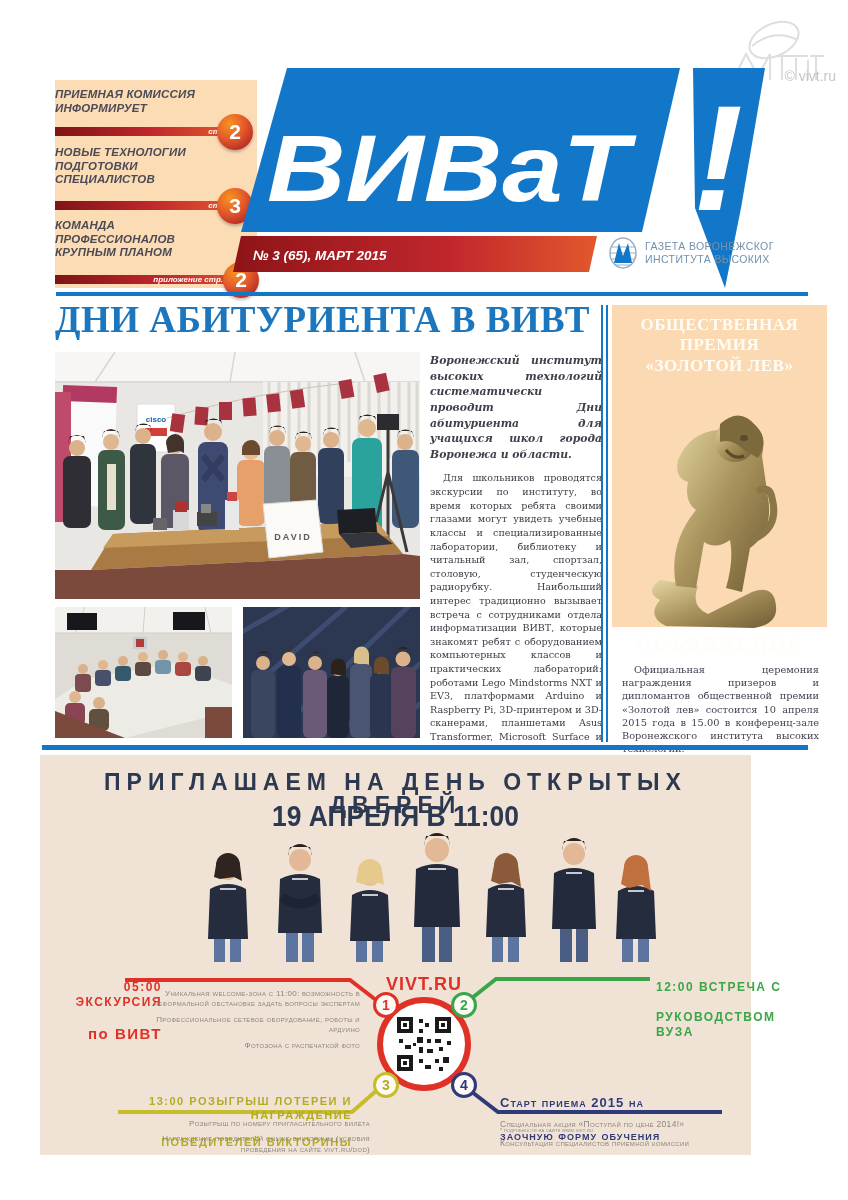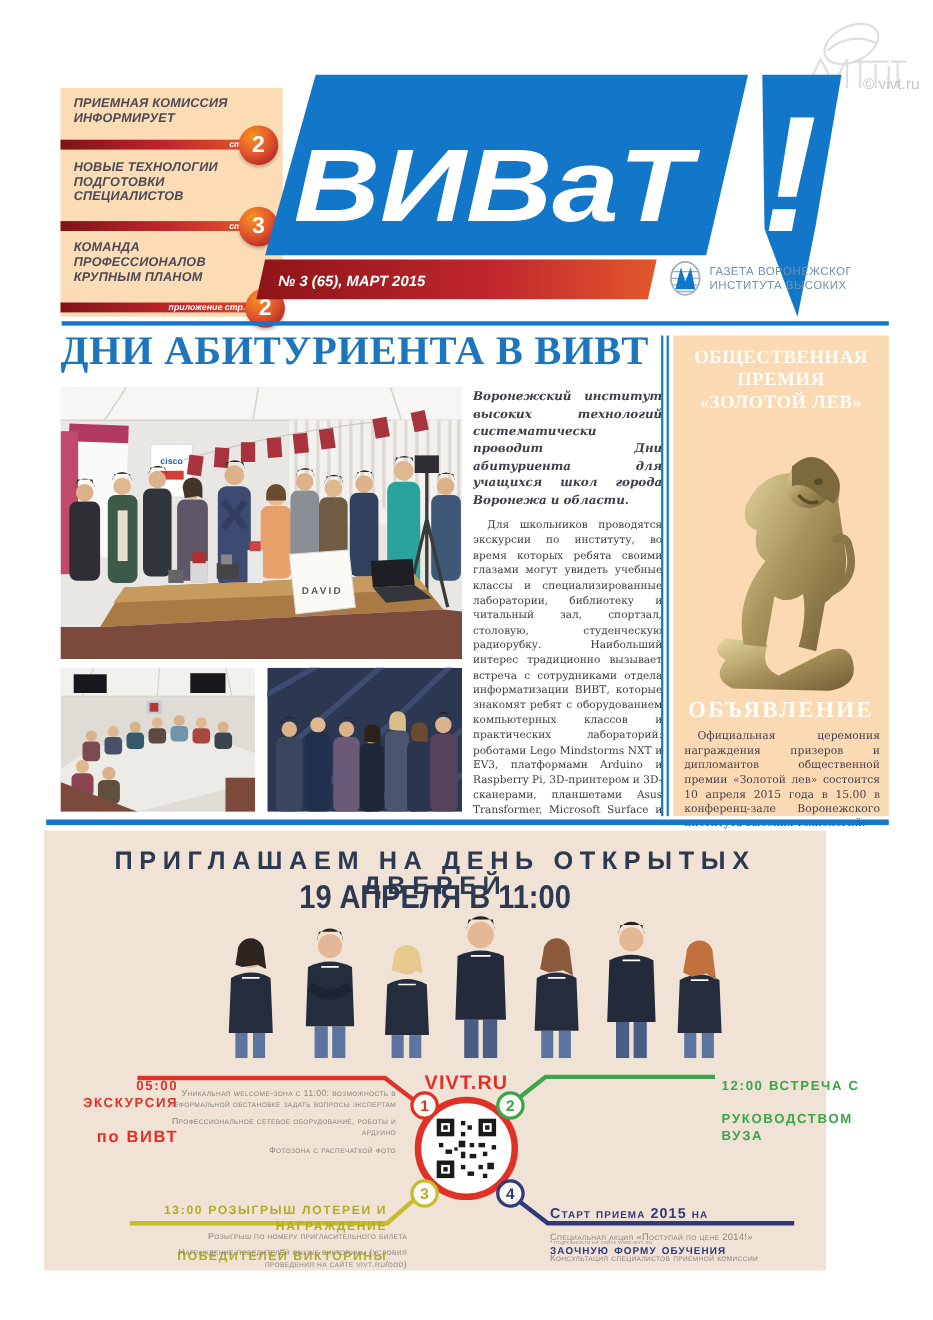--- a/index.html
+++ b/index.html
@@ -3,21 +3,21 @@
 <meta charset="utf-8">
 <style>
   html,body{margin:0;padding:0;background:#ffffff;}
   .page{position:relative;width:848px;height:1200px;background:#fff;overflow:hidden;
         font-family:"Liberation Sans",sans-serif;}
   
   .wm{position:absolute;right:6px;top:18px;width:130px;height:110px;}
   .wm-copy{position:absolute;right:12px;top:68px;font:400 14px "Liberation Sans",sans-serif;color:#c6c6c6;}
   
   .teasers{position:absolute;left:55px;top:80px;width:202px;height:208px;background:#fcdcb5;}
-  .t-title{position:absolute;left:12px;right:8px;font:italic 700 11.5px/1.18 "Liberation Sans",sans-serif;
+  .t-title{position:absolute;left:0;right:8px;font:italic 700 11.5px/1.18 "Liberation Sans",sans-serif;
            color:#4b4a55;white-space:pre-line;letter-spacing:.2px;}
   .pagebar{position:absolute;left:0;width:176px;height:9px;
            background:linear-gradient(90deg,#7e1416,#c1272d 55%,#e2582c);}
   .pagebar .lbl{position:absolute;right:4px;top:0;font:italic 700 8px/9px "Liberation Sans",sans-serif;color:#fff;}
   .pagecircle{position:absolute;left:162px;width:36px;height:36px;border-radius:50%;
            background:radial-gradient(circle at 35% 28%,#f7941e,#e2582c 45%,#a81d20 92%);
            color:#fff;font:800 21px/36px "Liberation Sans",sans-serif;text-align:center;
            box-shadow:0 2px 3px rgba(0,0,0,.25);}
   
   .masthead{position:absolute;left:225px;top:60px;width:548px;height:230px;}
@@ -31,21 +31,21 @@
   .photo-main{position:absolute;left:55px;top:352px;width:365px;height:247px;}
   .photo-sm1{position:absolute;left:55px;top:607px;width:177px;height:131px;}
   .photo-sm2{position:absolute;left:243px;top:607px;width:177px;height:131px;}
   .artcol{position:absolute;left:430px;top:353px;width:172px;height:388px;overflow:hidden;}
   .lead{font:italic 700 10.8px/1.45 "DejaVu Serif",serif;color:#3f3e49;text-align:justify;}
   .body-p{font:400 9.6px/1.42 "DejaVu Serif",serif;color:#3d3c46;text-align:justify;
           text-indent:13px;margin:9px 0 0 0;}
   .vsep{position:absolute;left:601px;top:305px;width:7px;height:437px;
         border-left:2px solid #1377c9;border-right:2px solid #1377c9;box-sizing:border-box;}
   
-  .award{position:absolute;left:612px;top:305px;width:196px;height:437px;background:#fbd9b3;}
+  .award{position:absolute;left:612px;top:305px;width:196px;height:322px;background:#fbd9b3;padding-left:19px;}
   .award-title{position:absolute;top:10px;left:0;right:0;text-align:center;
         font:700 17px/1.2 "Liberation Serif",serif;color:#fffdf7;white-space:pre-line;letter-spacing:.5px;}
   .lion{position:absolute;left:28px;top:75px;}
   .ann-title{position:absolute;top:330px;left:0;right:0;text-align:center;
         font:700 21px/1 "Liberation Serif",serif;color:#fffdf7;letter-spacing:2px;}
   .ann-text{position:absolute;top:358px;left:10px;right:8px;
         font:400 9.8px/1.35 "DejaVu Serif",serif;color:#433f52;text-align:justify;text-indent:12px;}
   
   .banner{position:absolute;left:40px;top:755px;width:711px;height:400px;background:#f0e3d6;}
   .inv-title{position:absolute;top:16px;left:0;right:0;text-align:center;

